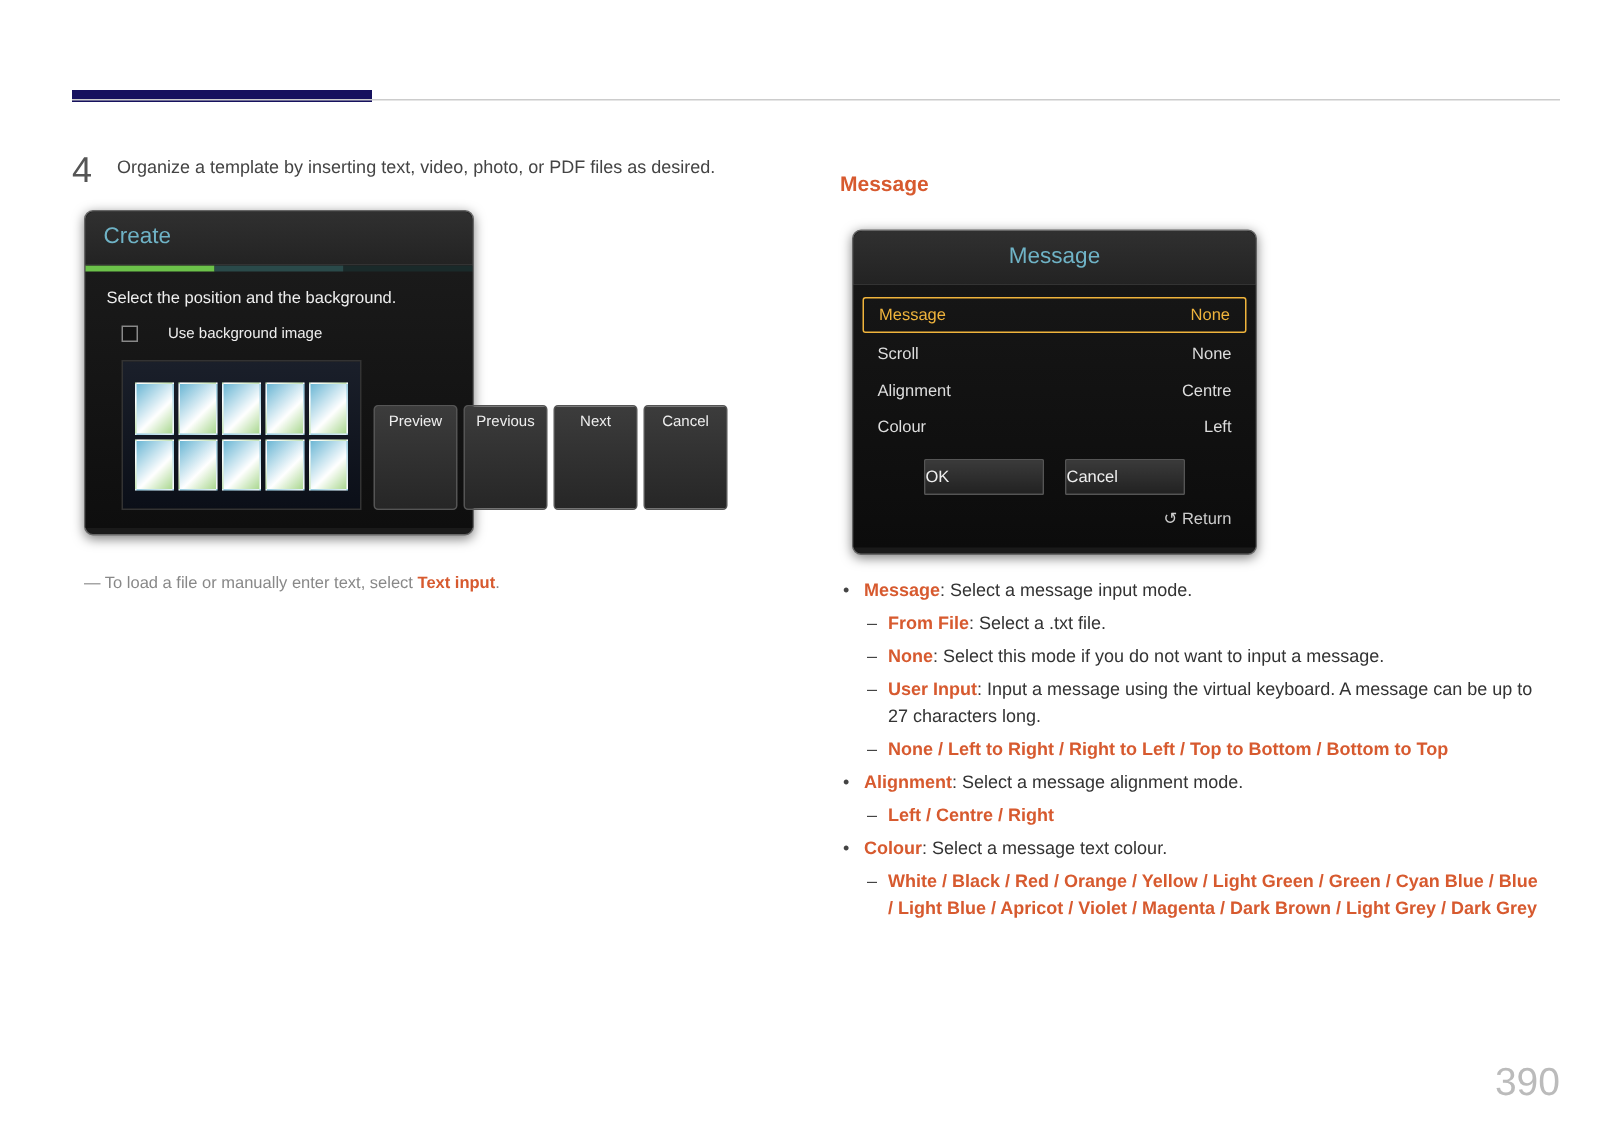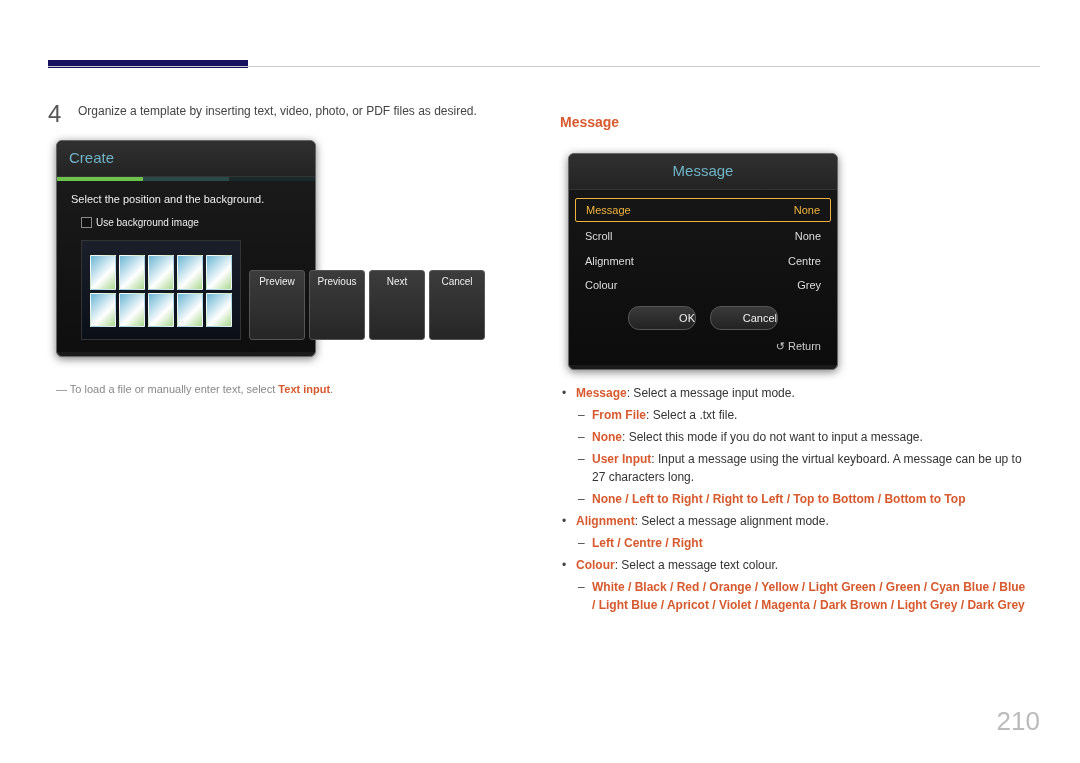--- a/index.html
+++ b/index.html
@@ -109,21 +109,21 @@
     font-size: 10px;
     text-align:center;
     color:#eee;
     background: linear-gradient(#3c3c3c,#262626);
     border:1px solid #555;
     border-radius:3px;
   }
   .bg-checkbox {
     display:flex;
     align-items:center;
-    gap:4px;
+    gap:20px;
     margin: 8px 0 10px 10px;
     font-size:10px;
   }
   .bg-checkbox .box {
     width:11px; height:11px;
     border:1px solid #888;
     background:#111;
   }
   .preview-area {
     width: 160px;
@@ -180,26 +180,26 @@
     padding: 3px 10px;
   }
   .prow-white { color:#ddd; }
   .btn-row {
     display:flex;
     justify-content:center;
     gap:14px;
     padding:8px 0 4px 0;
   }
   .ok-btn {
-    width:68px;
-    text-align:right;
+    width:80px;
+    text-align:left;
     padding:3px 0;
     font-size:11px;
     border:1px solid #555;
-    border-radius:11px;
+    border-radius:1px;
     background:linear-gradient(#3a3a3a,#222);
     color:#eee;
   }
   .return-row {
     text-align:right;
     padding: 4px 12px 8px 0;
     font-size:11px;
     color:#ccc;
   }
   .return-icon::before { content:"↺ "; }
@@ -312,21 +312,21 @@
       <div class="prow prow-white">
         <span>Scroll</span>
         <span>None</span>
       </div>
       <div class="prow prow-white">
         <span>Alignment</span>
         <span>Centre</span>
       </div>
       <div class="prow prow-white">
         <span>Colour</span>
-        <span>Grey</span>
+        <span>Left</span>
       </div>
       <div class="btn-row">
         <div class="ok-btn">OK</div>
         <div class="ok-btn">Cancel</div>
       </div>
       <div class="return-row">
         <span class="return-icon"></span><span>Return</span>
       </div>
     </div>
   </div>
@@ -355,13 +355,13 @@
     </li>
     <li class="bullet">
       <span class="red">Colour</span><span>: Select a message text colour.</span>
     </li>
     <li class="sub">
       <span class="red">White / Black / Red / Orange / Yellow / Light Green / Green / Cyan Blue / Blue / Light Blue / Apricot / Violet / Magenta / Dark Brown / Light Grey / Dark Grey</span>
     </li>
   </ul>
 </div>
 
-<div class="page-num">210</div>
+<div class="page-num">390</div>
 
 </body></html>

